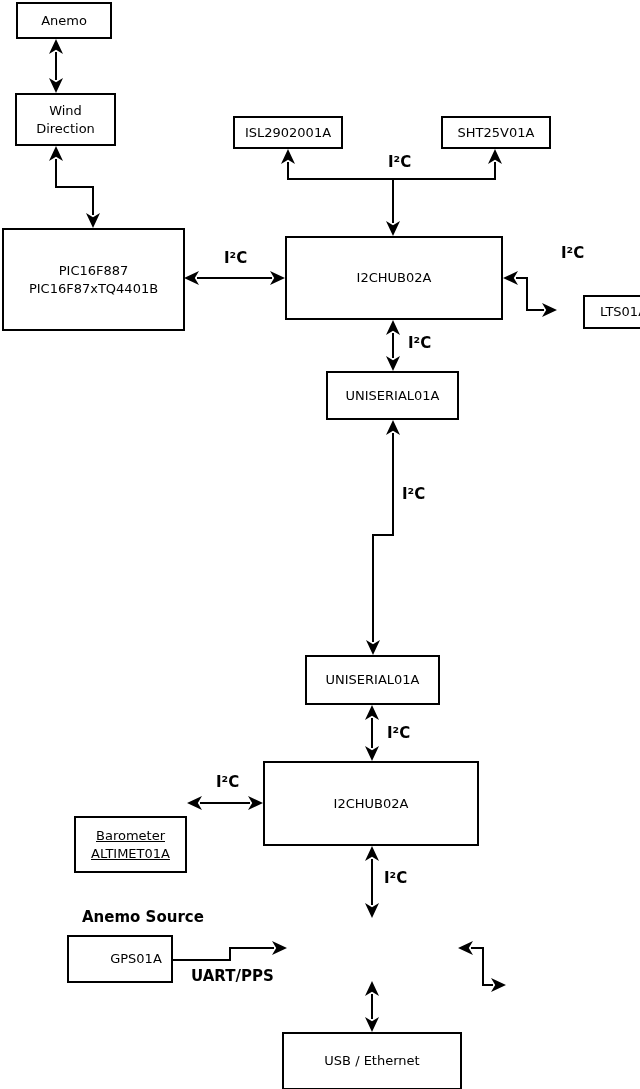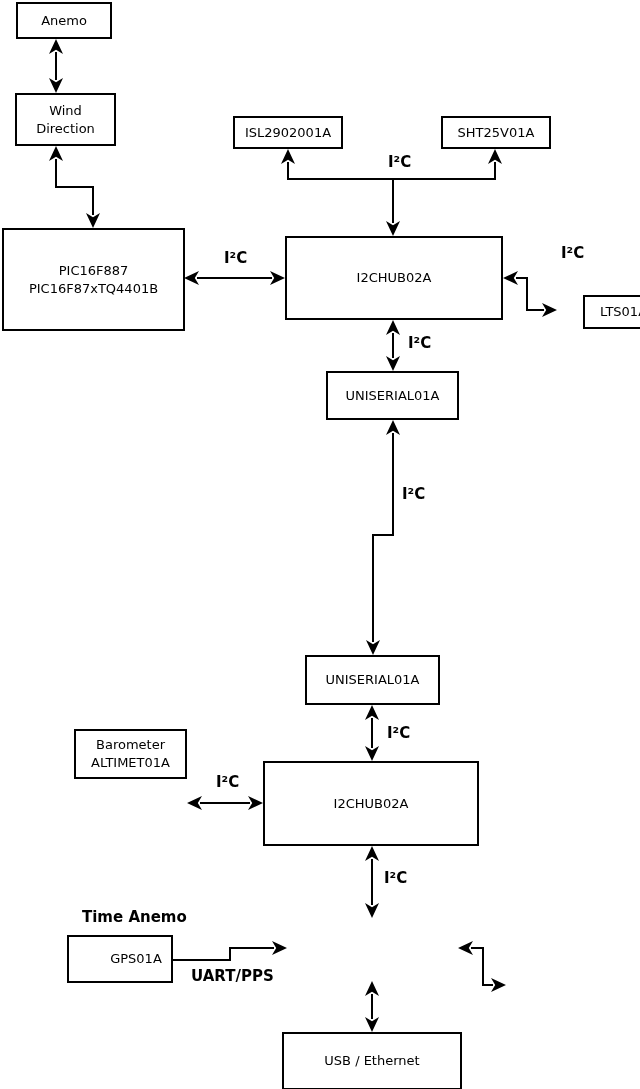--- a/index.html
+++ b/index.html
@@ -84,27 +84,27 @@
 Direction</div>
     <div class="node" style="left: 2px; top: 228px; width: 183px; height: 103px;">PIC16F887
 PIC16F87xTQ4401B</div>
     <div class="node" style="left: 233px; top: 116px; width: 110px; height: 33px;">ISL2902001A</div>
     <div class="node" style="left: 441px; top: 116px; width: 110px; height: 33px;">SHT25V01A</div>
     <div class="node" style="left: 285px; top: 236px; width: 218px; height: 84px;">I2CHUB02A</div>
     <div class="node" style="left: 583px; top: 295px; width: 81px; height: 34px;">LTS01A</div>
     <div class="node" style="left: 326px; top: 371px; width: 133px; height: 49px;">UNISERIAL01A</div>
     <div class="node" style="left: 305px; top: 655px; width: 135px; height: 50px;">UNISERIAL01A</div>
     <div class="node" style="left: 263px; top: 761px; width: 216px; height: 85px;">I2CHUB02A</div>
-    <div class="node" style="left: 74px; top: 729px; width: 113px; height: 50px;">Barometer
+    <div class="node" style="left: 74px; top: 816px; width: 113px; height: 57px; text-decoration: underline;">Barometer
 ALTIMET01A</div>
     <div class="node" style="left: 67px; top: 935px; width: 106px; height: 48px; padding-left: 32px;">GPS01A</div>
     <div class="node" style="left: 282px; top: 1032px; width: 180px; height: 58px;">USB / Ethernet</div>
     <div class="flabel" style="left: 388px; top: 153px;">I²C</div>
     <div class="flabel" style="left: 224px; top: 249px;">I²C</div>
     <div class="flabel" style="left: 561px; top: 244px;">I²C</div>
     <div class="flabel" style="left: 408px; top: 334px;">I²C</div>
     <div class="flabel" style="left: 402px; top: 485px;">I²C</div>
     <div class="flabel" style="left: 387px; top: 724px;">I²C</div>
     <div class="flabel" style="left: 216px; top: 773px;">I²C</div>
     <div class="flabel" style="left: 384px; top: 869px;">I²C</div>
-    <div class="flabel" style="left: 82px; top: 908px;">Time Anemo</div>
+    <div class="flabel" style="left: 82px; top: 908px;">Anemo Source</div>
     <div class="flabel" style="left: 191px; top: 967px;">UART/PPS</div>
   </div>
 
 </body></html>

